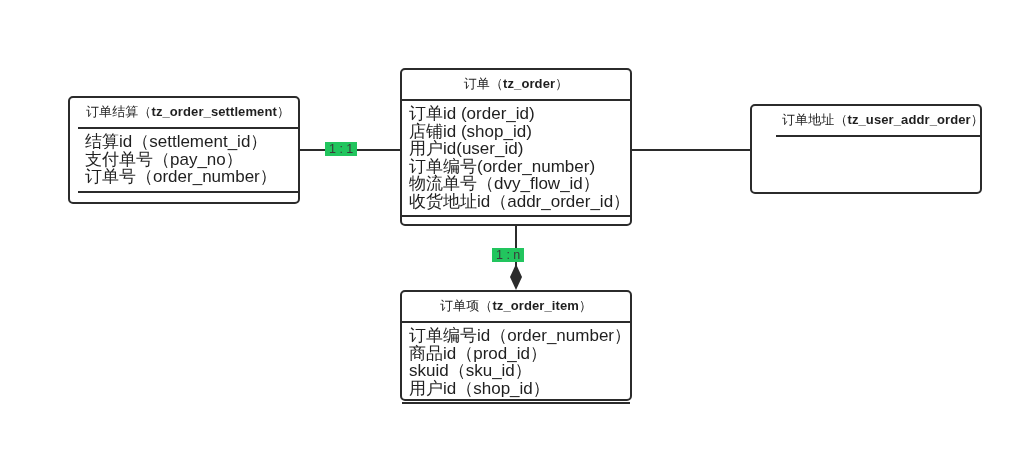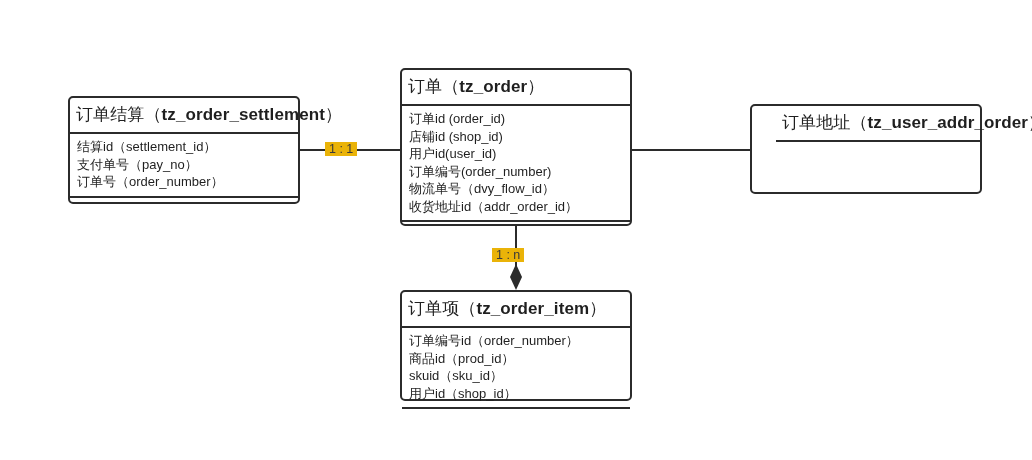--- a/index.html
+++ b/index.html
@@ -26,70 +26,71 @@
     box-sizing: border-box;
     background: #ffffff;
     border: 2px solid #2b2b2b;
     border-radius: 5px;
     display: flex;
     flex-direction: column;
     z-index: 2;
   }
   .entity-title {
     box-sizing: border-box;
-    font-size: 17px;
+    text-align: center;
+    font-size: 13px;
     line-height: 1.25;
     padding: 6px 6px 7px 6px;
     border-bottom: 2px solid #2b2b2b;
     white-space: nowrap;
     letter-spacing: 0.1px;
   }
   .entity-title .tbl {
     font-weight: bold;
   }
   .entity-fields {
     box-sizing: border-box;
     padding: 4px 7px 5px 7px;
     border-bottom: 2px solid #2b2b2b;
     flex: 0 0 auto;
   }
   .field {
-    font-size: 13px;
+    font-size: 17px;
     line-height: 17.5px;
     white-space: nowrap;
   }
   .entity-footer {
     flex: 1 1 auto;
     min-height: 20px;
   }
   
   .conn {
     position: absolute;
     background: #2b2b2b;
     z-index: 1;
   }
   .conn-h { height: 2px; }
   .conn-v { width: 2px; }
   .conn-label {
     position: absolute;
-    background: #eab308;
+    background: #22c55e;
     font-size: 12.5px;
     line-height: 14px;
     color: #3a3a3a;
     padding: 0 4px;
     white-space: nowrap;
     z-index: 3;
   }
   .diamond {
     position: absolute;
     z-index: 3;
   }
 
   
-  #ent-settlement { left: 68px;  top: 96px;  width: 232px; height: 108px; }
+  #ent-settlement { left: 68px;  top: 96px;  width: 232px; height: 108px; padding-left: 8px; }
   #ent-order      { left: 400px; top: 68px;  width: 232px; height: 158px; }
   #ent-address    { left: 750px; top: 104px; width: 232px; height: 90px; padding-left: 24px;  }
   #ent-orderitem  { left: 400px; top: 290px; width: 232px; height: 111px; }
 
   #conn-settlement-order { left: 300px; top: 149px; width: 100px; }
   #conn-order-address    { left: 632px; top: 149px; width: 118px; }
   #conn-order-item       { left: 515px; top: 226px; height: 44px; }
 
   #label-1-1 { left: 325px; top: 142px; }
   #label-1-n { left: 492px; top: 248px; }

